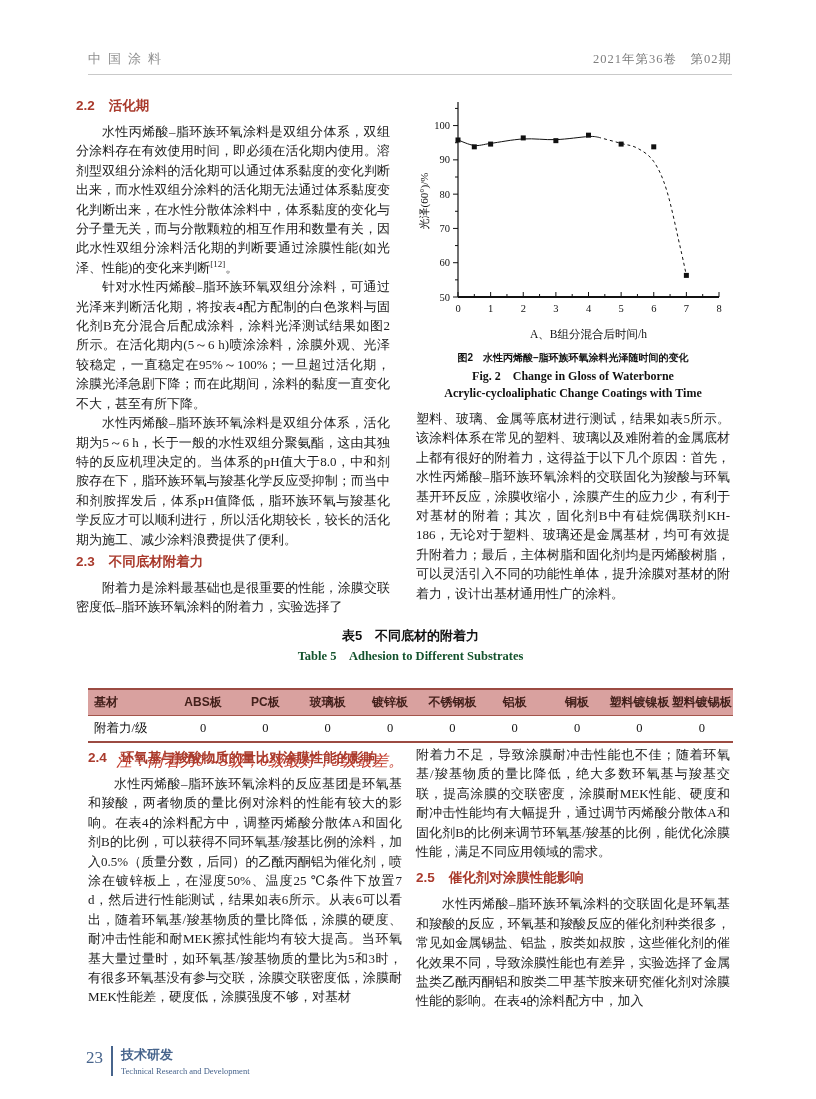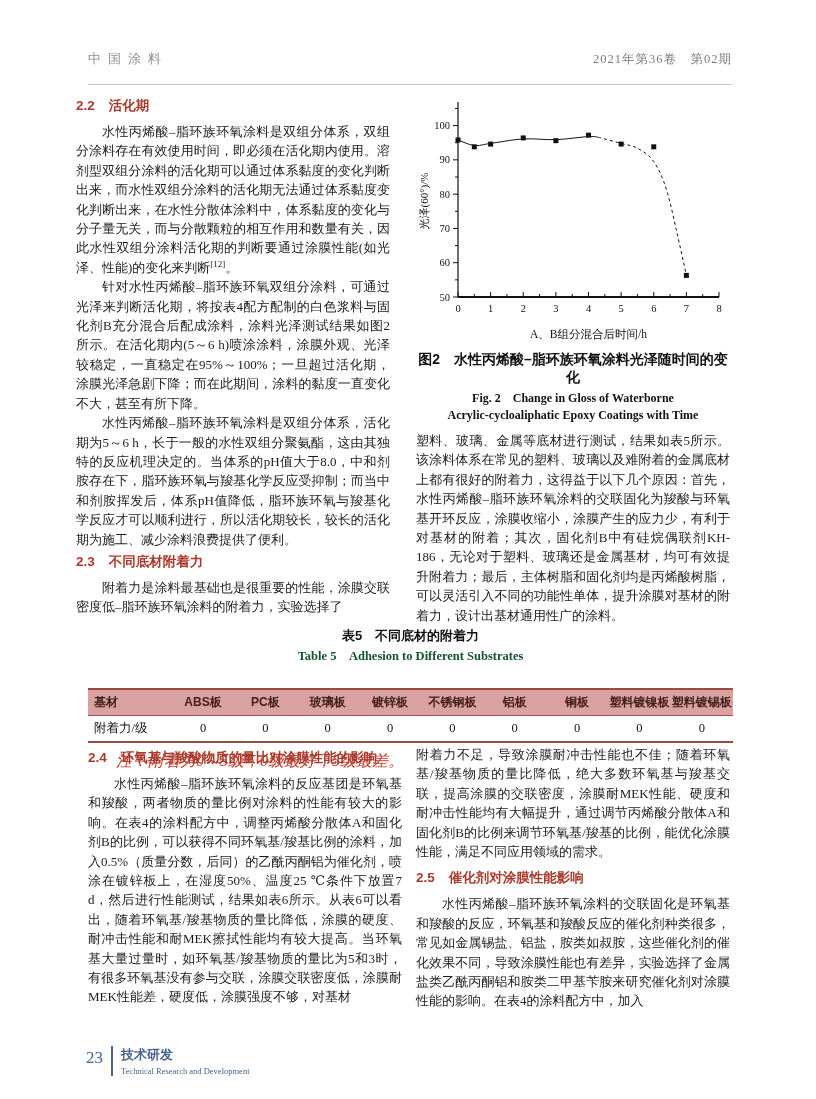--- a/index.html
+++ b/index.html
@@ -5,21 +5,21 @@
   html,body{margin:0;padding:0;}
   body{
     width:816px;height:1099px;position:relative;background:#ffffff;
     font-family:"Liberation Serif","DejaVu Serif",serif;color:#1c1c1c;
     overflow:hidden;
   }
   
   #page-header{
     position:absolute;left:88px;right:84px;top:50px;
     display:flex;justify-content:space-between;align-items:flex-end;
-    border-bottom:1px solid #c9c9c9;padding-bottom:16px;
+    border-bottom:1px solid #c9c9c9;padding-bottom:6px;
   }
   .journal-name{font-size:13px;color:#8f8f8f;letter-spacing:7px;}
   .issue-info{font-size:12.5px;color:#7d7d7d;letter-spacing:1px;}
 
   
   .col{position:absolute;width:314px;text-align:justify;}
   #col-left-top{left:76px;top:97px;}
   #col-right-top{left:416px;top:93px;}
   #col-left-bottom{left:88px;top:749px;}
   #col-right-bottom{left:416px;top:745px;}
@@ -33,21 +33,21 @@
   p.para{font-size:13px;line-height:19.4px;margin:0;}
   p.indent{text-indent:2em;}
   sup{font-size:9px;line-height:0;}
 
   
   #figure-block{text-align:center;}
   #chart-svg{display:block;}
   svg{font-family:"Liberation Serif","DejaVu Serif",serif;}
   .cap-cn{
     font-family:"Liberation Sans","DejaVu Sans",sans-serif;
-    font-size:14px;font-weight:bold;color:#111;margin-top:6px;text-align:center;
+    font-size:10px;font-weight:bold;color:#111;margin-top:6px;text-align:center;
   }
   .cap-en{font-size:12px;font-weight:bold;color:#111;margin-top:3px;text-align:center;}
 
   
   #table-block{position:absolute;left:88px;top:627px;width:645px;}
   .tbl-title-cn{
     text-align:center;font-weight:bold;font-size:13px;color:#111;
     font-family:"Liberation Sans","DejaVu Sans",sans-serif;
   }
   .tbl-title-en{text-align:center;font-weight:bold;font-size:12.5px;margin-top:3px;color:#14532d;}
@@ -154,21 +154,21 @@
         <rect x="137.375" y="45.15714285714287" width="5" height="5" fill="#111111"></rect>
         <rect x="170" y="39.67142857142858" width="5" height="5" fill="#111111"></rect>
         <rect x="202.625" y="48.58571428571429" width="5" height="5" fill="#111111"></rect>
         <rect x="235.25" y="51.32857142857142" width="5" height="5" fill="#111111"></rect>
         <rect x="267.875" y="179.9" width="5" height="5" fill="#111111"></rect>
         <text x="172.5" y="245" text-anchor="middle" font-size="11.5" fill="#111">A、B组分混合后时间/h</text>
         <text x="12" y="108" text-anchor="middle" font-size="11" fill="#111" transform="rotate(-90 12 108)">光泽(60°)/%</text>
       </svg>
     <div class="cap-cn">图2　水性丙烯酸–脂环族环氧涂料光泽随时间的变化</div>
     <div class="cap-en">Fig. 2　Change in Gloss of Waterborne</div>
-    <div class="cap-en" style="margin-top:1px;">Acrylic-cycloaliphatic Epoxy Coatings with Time</div>
+    <div class="cap-en" style="margin-top:1px;">Acrylic-cycloaliphatic Change Coatings with Time</div>
   </div>
   <p class="para" style="margin-top:8px;">塑料、玻璃、金属等底材进行测试，结果如表5所示。该涂料体系在常见的塑料、玻璃以及难附着的金属底材上都有很好的附着力，这得益于以下几个原因：首先，水性丙烯酸–脂环族环氧涂料的交联固化为羧酸与环氧基开环反应，涂膜收缩小，涂膜产生的应力少，有利于对基材的附着；其次，固化剂B中有硅烷偶联剂KH-186，无论对于塑料、玻璃还是金属基材，均可有效提升附着力；最后，主体树脂和固化剂均是丙烯酸树脂，可以灵活引入不同的功能性单体，提升涂膜对基材的附着力，设计出基材通用性广的涂料。</p>
 </div>
 
 <div id="table-block">
   <div class="tbl-title-cn">表5　不同底材的附着力</div>
   <div class="tbl-title-en">Table 5　Adhesion to Different Substrates</div>
   <table id="t5">
     <colgroup>
         <col class="c-first">

